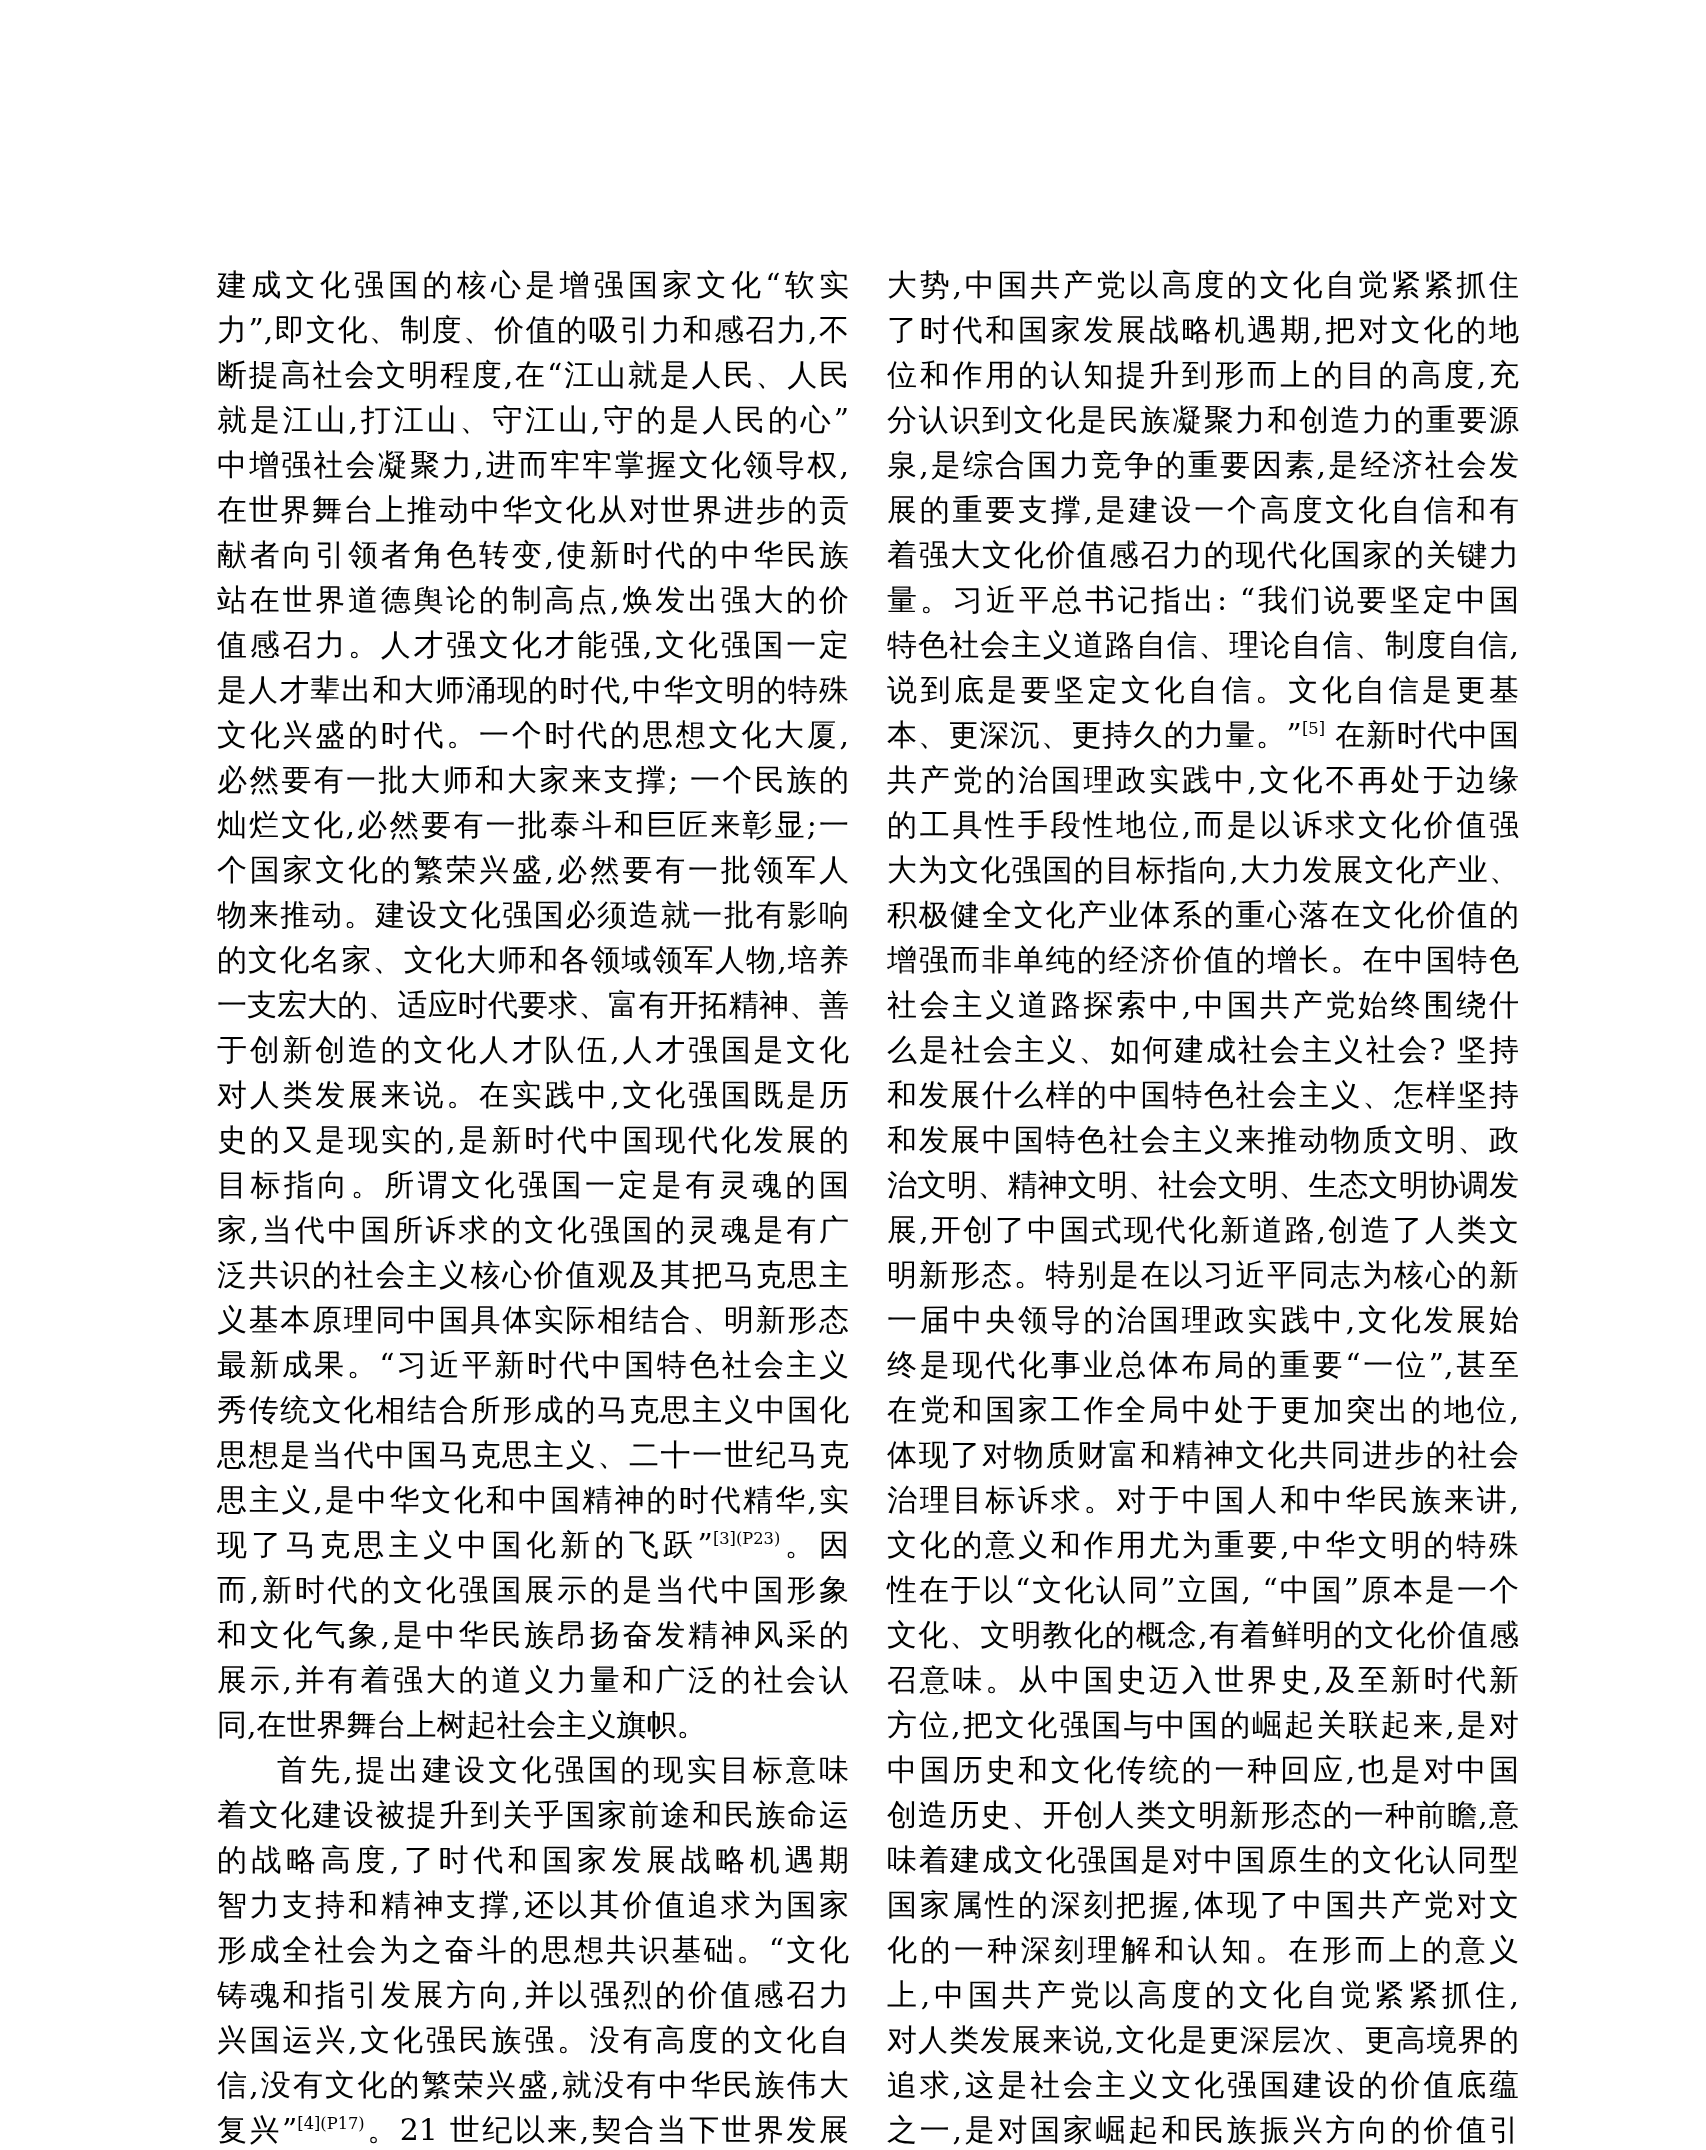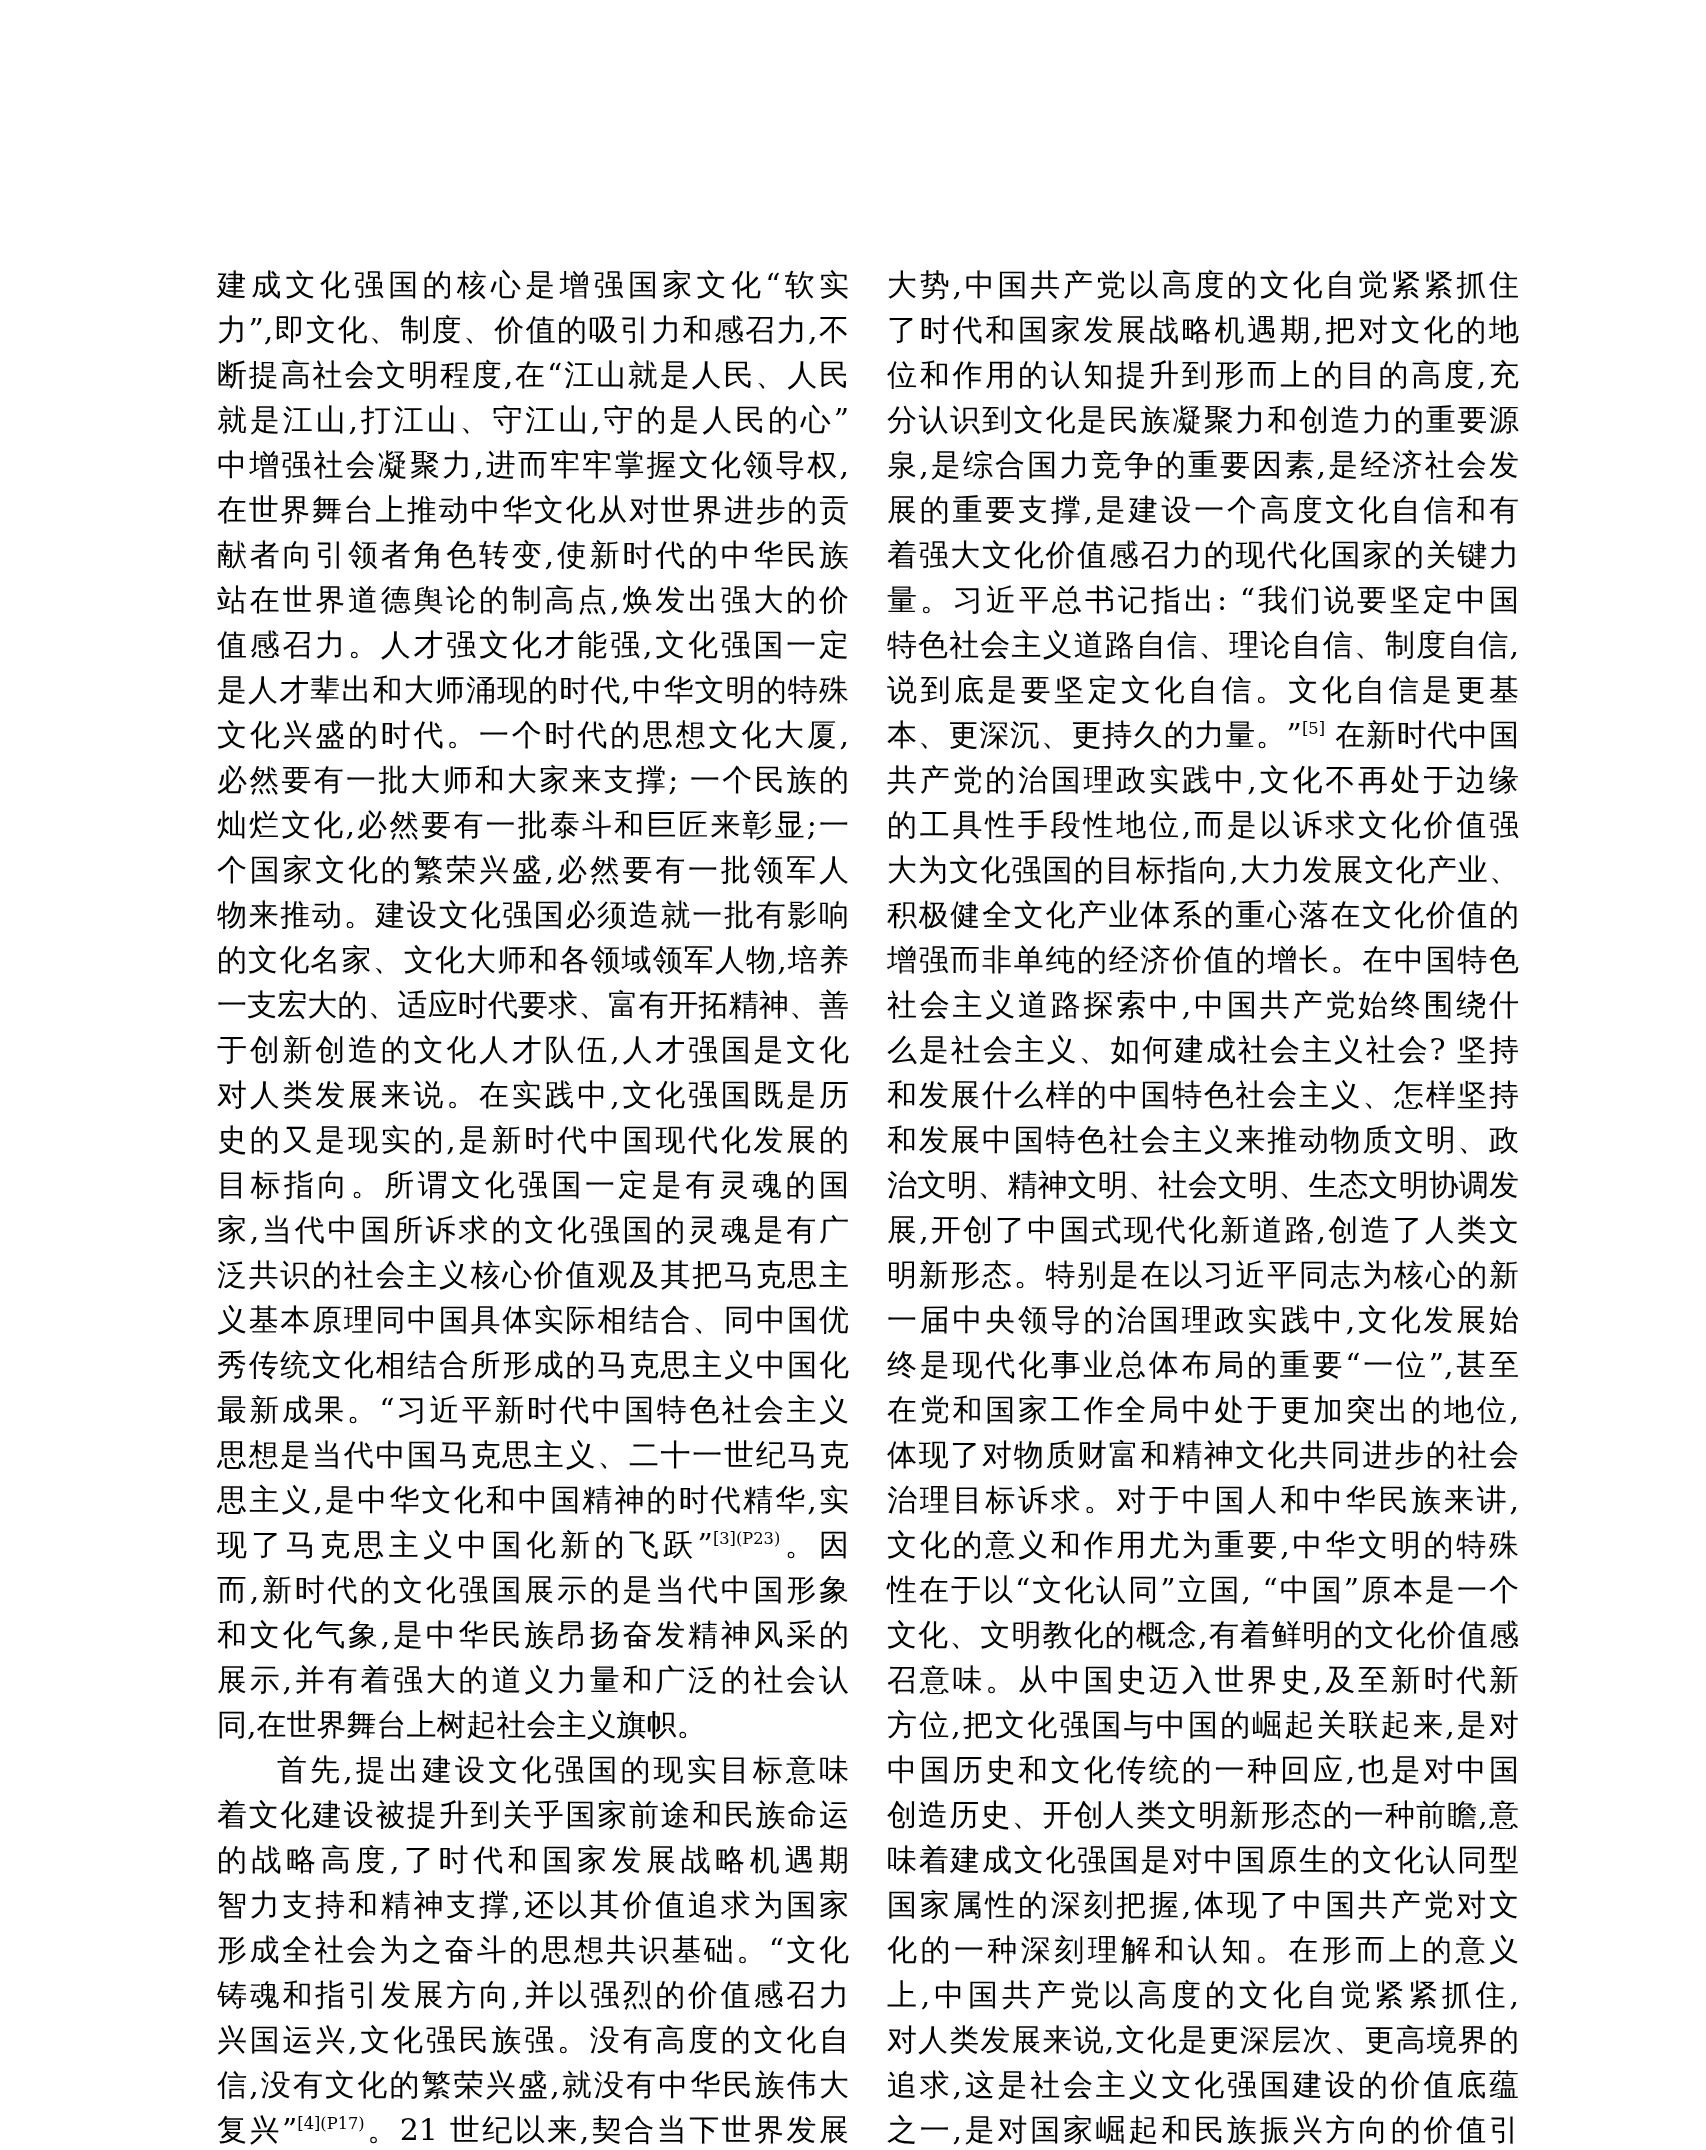--- a/index.html
+++ b/index.html
@@ -70,23 +70,23 @@
       <div class="line"><span>个国家文化的繁荣兴盛,必然要有一批领军人</span></div>
       <div class="line"><span>物来推动。建设文化强国必须造就一批有影响</span></div>
       <div class="line"><span>的文化名家、文化大师和各领域领军人物,培养</span></div>
       <div class="line"><span>一支宏大的、适应时代要求、富有开拓精神、善</span></div>
       <div class="line"><span>于创新创造的文化人才队伍,人才强国是文化</span></div>
       <div class="line"><span>对人类发展来说。在实践中,文化强国既是历</span></div>
       <div class="line"><span>史的又是现实的,是新时代中国现代化发展的</span></div>
       <div class="line"><span>目标指向。所谓文化强国一定是有灵魂的国</span></div>
       <div class="line"><span>家,当代中国所诉求的文化强国的灵魂是有广</span></div>
       <div class="line"><span>泛共识的社会主义核心价值观及其把马克思主</span></div>
-      <div class="line"><span>义基本原理同中国具体实际相结合、同中国优</span></div>
+      <div class="line"><span>义基本原理同中国具体实际相结合、明新形态</span></div>
+      <div class="line"><span>最新成果。“习近平新时代中国特色社会主义</span></div>
       <div class="line"><span>秀传统文化相结合所形成的马克思主义中国化</span></div>
-      <div class="line"><span>最新成果。“习近平新时代中国特色社会主义</span></div>
       <div class="line"><span>思想是当代中国马克思主义、二十一世纪马克</span></div>
       <div class="line"><span>思主义,是中华文化和中国精神的时代精华,实</span></div>
       <div class="line"><span>现了马克思主义中国化新的飞跃”</span><sup>[3](P23)</sup><span>。因</span></div>
       <div class="line"><span>而,新时代的文化强国展示的是当代中国形象</span></div>
       <div class="line"><span>和文化气象,是中华民族昂扬奋发精神风采的</span></div>
       <div class="line"><span>展示,并有着强大的道义力量和广泛的社会认</span></div>
       <div class="line para-end"><span>同,在世界舞台上树起社会主义旗帜。</span></div>
       <div class="line indent"><span>首先,提出建设文化强国的现实目标意味</span></div>
       <div class="line"><span>着文化建设被提升到关乎国家前途和民族命运</span></div>
       <div class="line"><span>的战略高度,了时代和国家发展战略机遇期</span></div>

